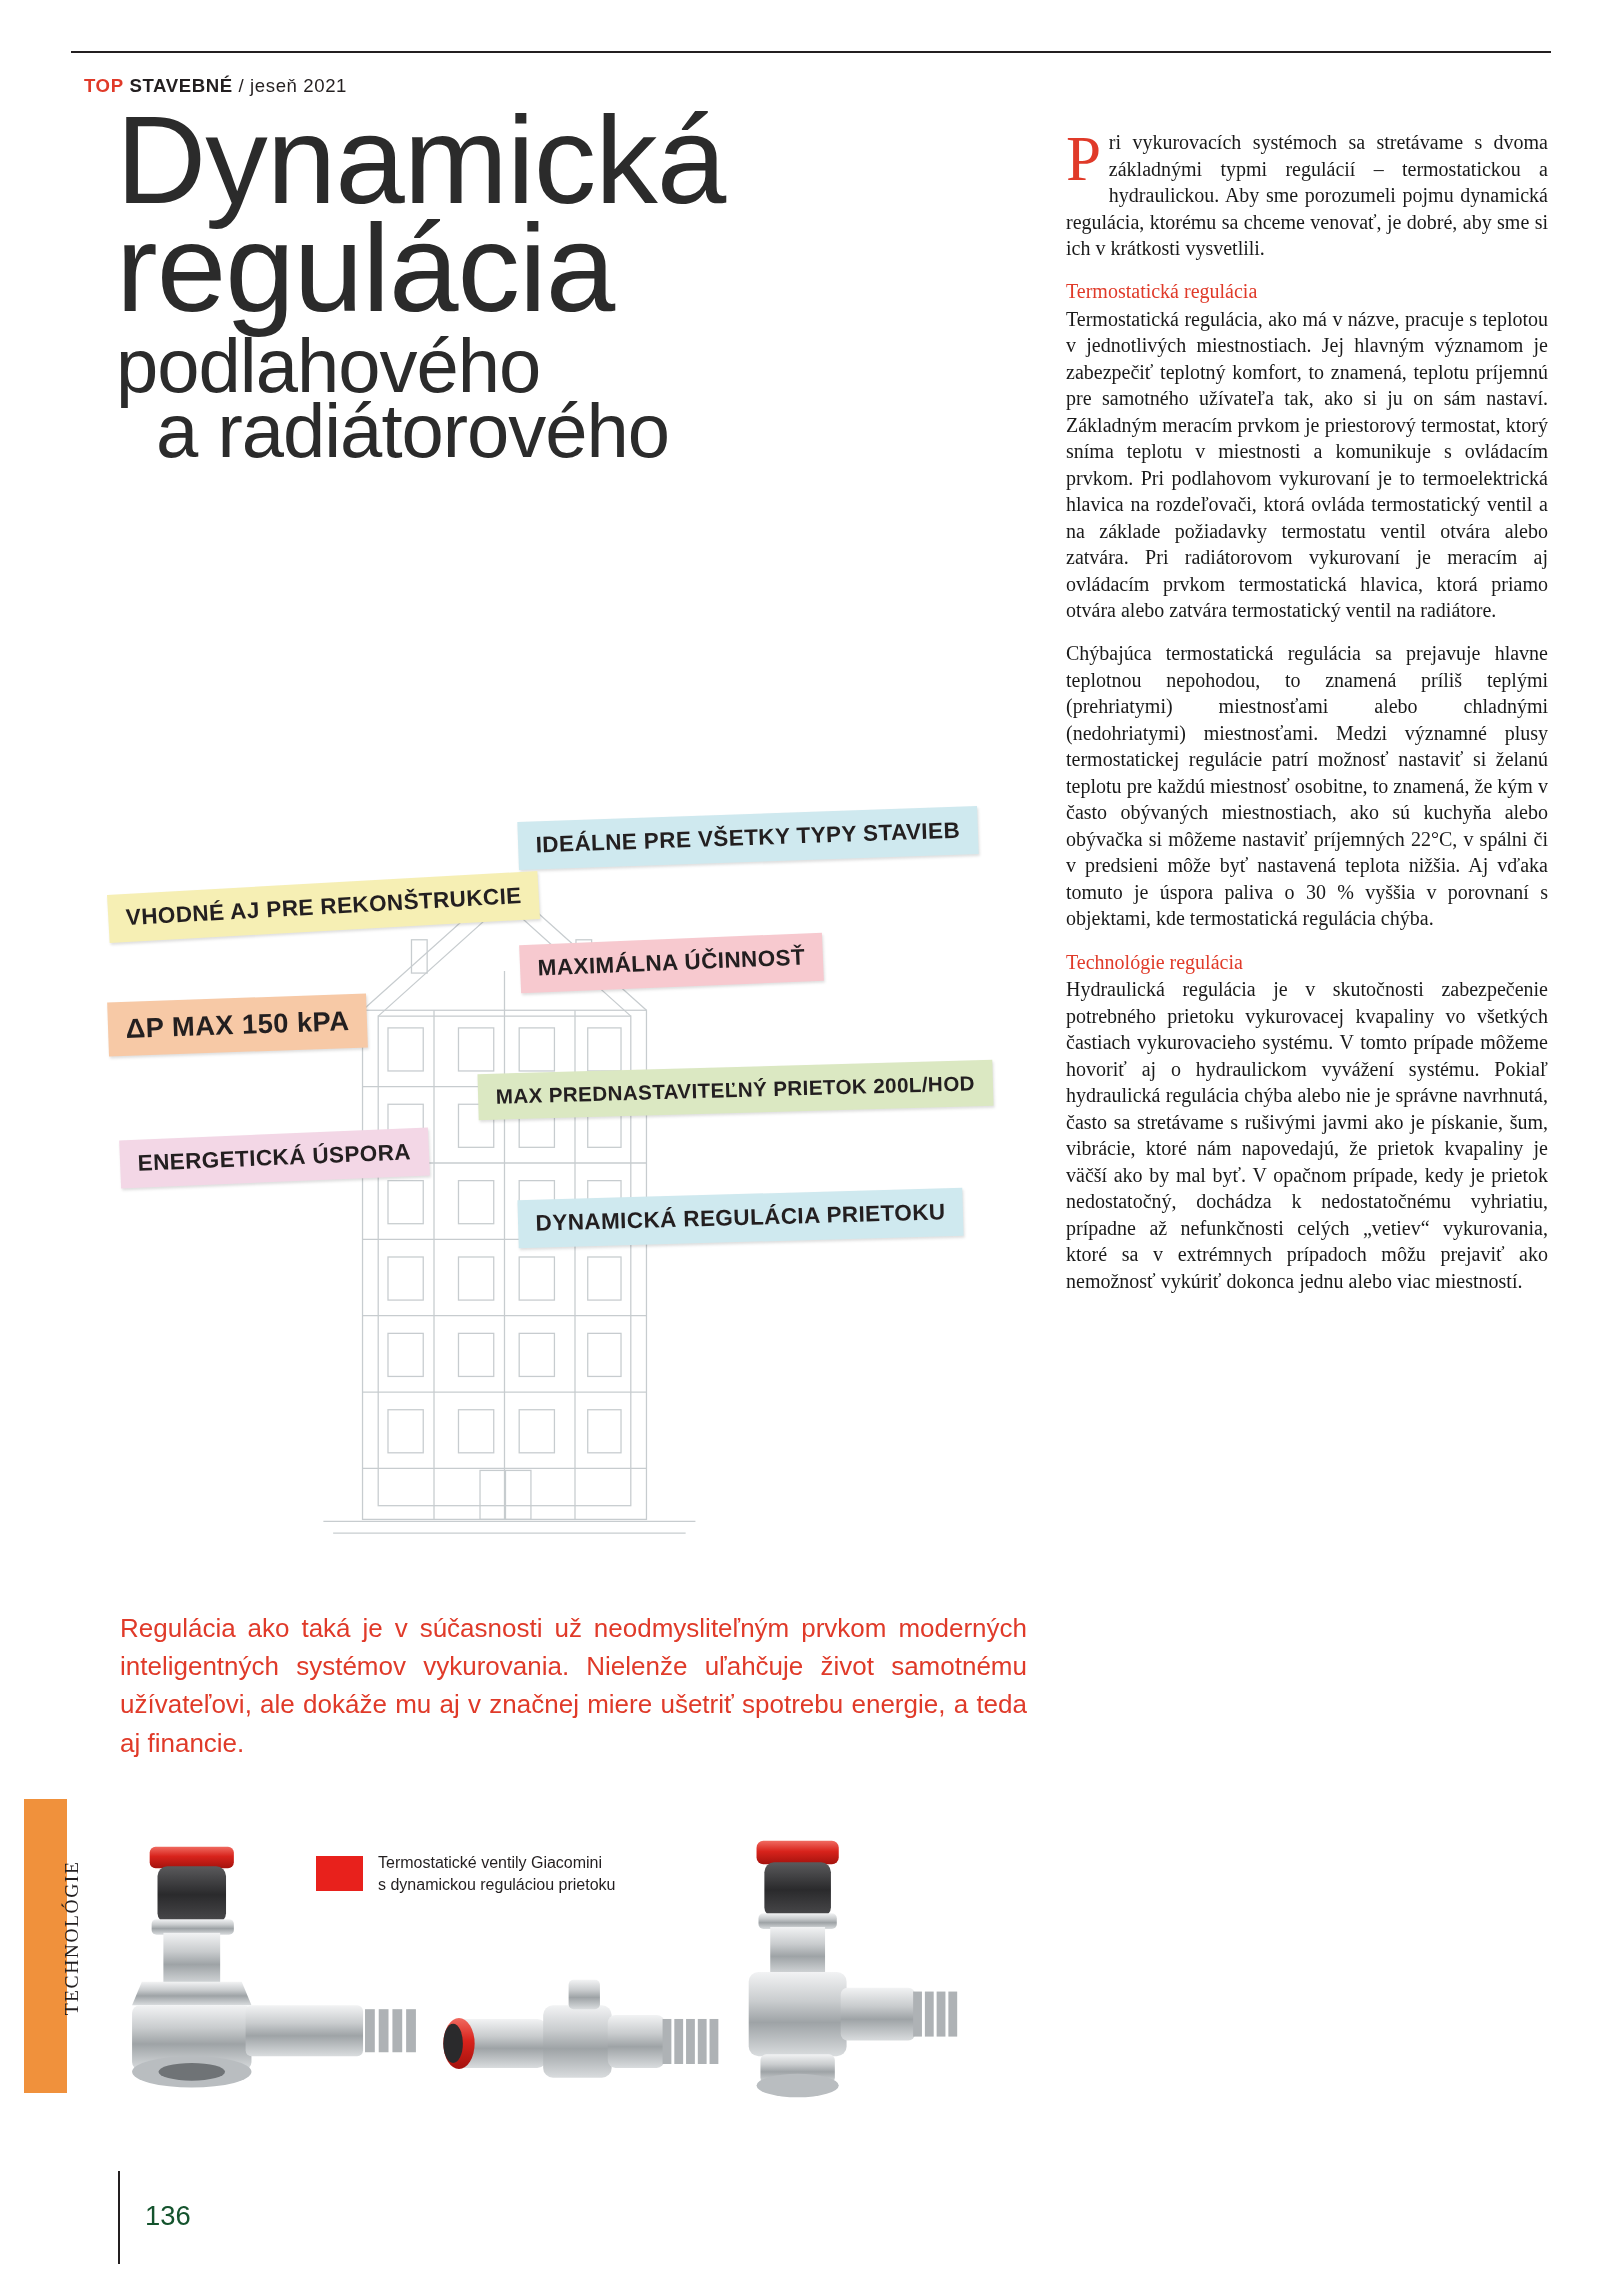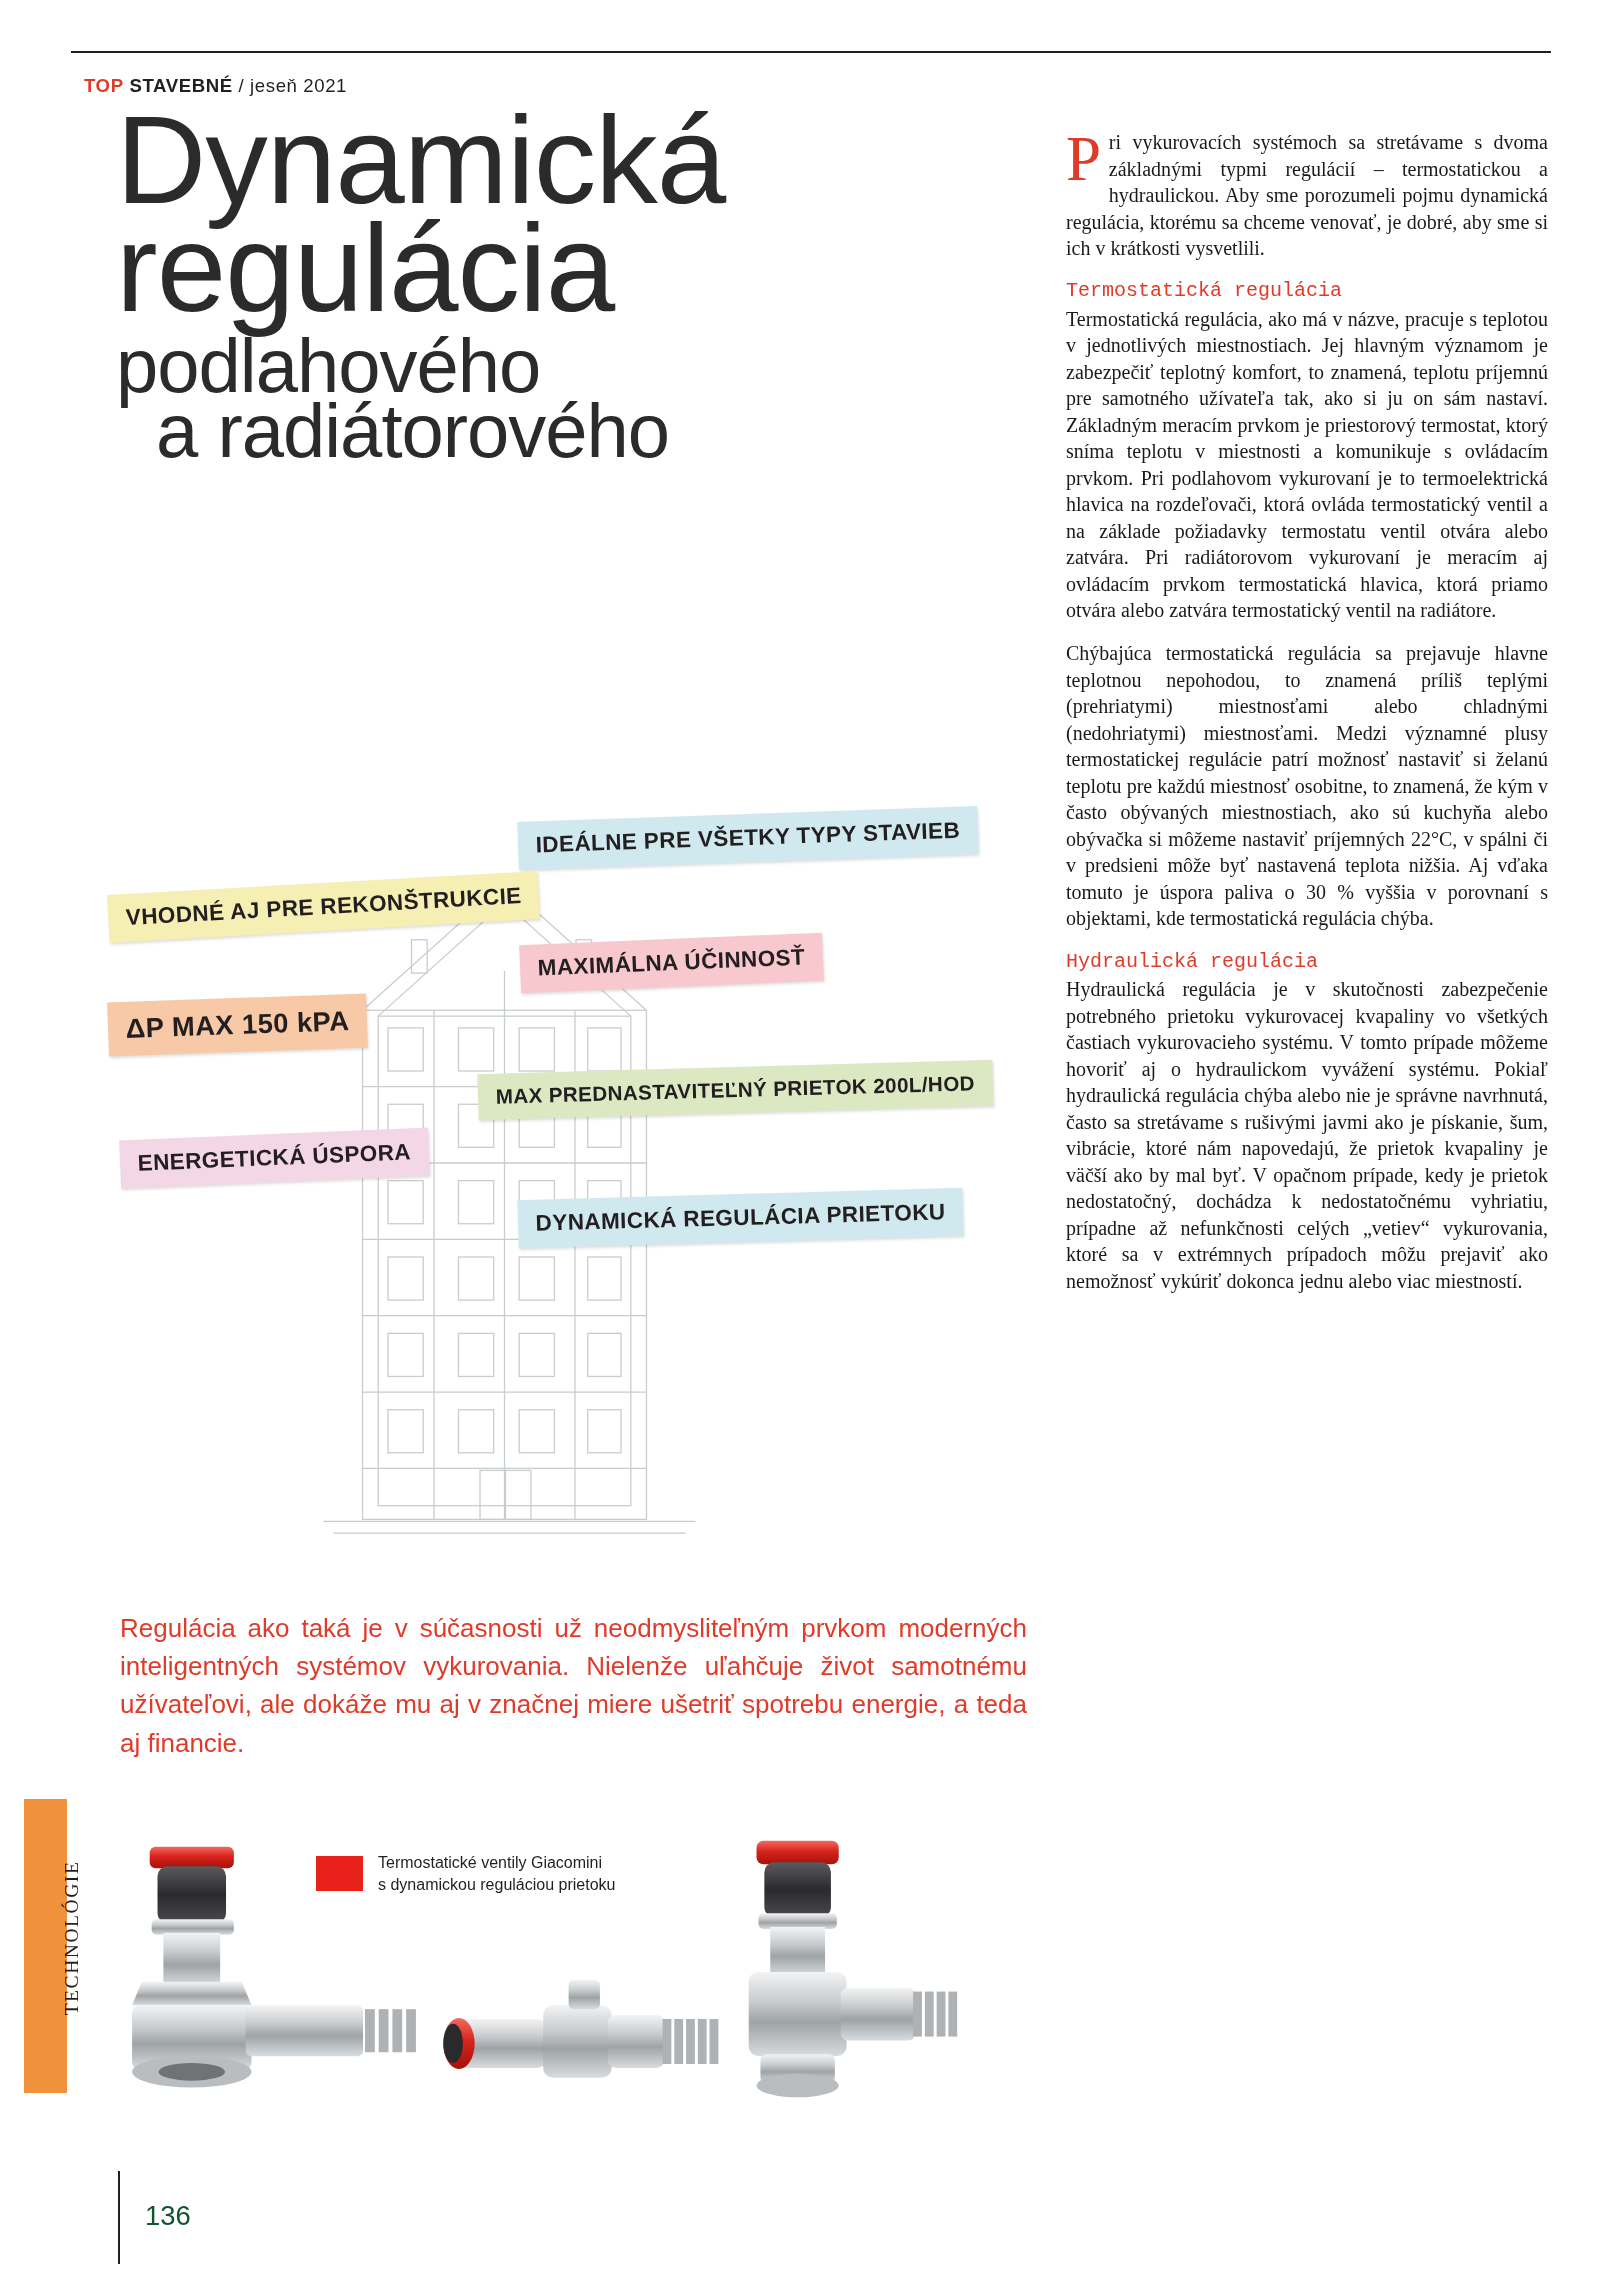--- a/index.html
+++ b/index.html
@@ -179,21 +179,21 @@
     font-family: "Liberation Serif", serif;
     font-size: 20px;
     line-height: 1.325;
     color: #1a1a1a;
     text-align: justify;
     hyphens: auto;
   }
   #column p { margin: 0 0 16.7px 0; }
   #column h3 {
     margin: 3.9px 0 1px 0;
-    font-family: Liberation Mono, monospace;
+    font-family: Liberation Serif, serif;
     font-weight: normal;
     font-size: 20px;
     color: #e03a29;
     text-align: left;
   }
   .dropcap-para { position: relative; }
   .dropcap {
     float: left;
     font-family: "Liberation Serif", serif;
     font-size: 63px;
@@ -392,16 +392,16 @@
 
 <div id="column">
   <p class="dropcap-para">
     <span class="dropcap">P</span><span>ri vykurovacích systémoch sa stretávame s dvoma základnými typmi regulácií – termostatickou a hydraulickou. Aby sme porozumeli pojmu dynamická regulácia, ktorému sa chceme venovať, je dobré, aby sme si ich v krátkosti vysvetlili.</span>
   </p>
 
   <h3>Termostatická regulácia</h3>
   <p>Termostatická regulácia, ako má v názve, pracuje s teplotou v jednotlivých miestnostiach. Jej hlavným významom je zabezpečiť teplotný komfort, to znamená, teplotu príjemnú pre samotného užívateľa tak, ako si ju on sám nastaví. Základným meracím prvkom je priestorový termostat, ktorý sníma teplotu v miestnosti a komunikuje s ovládacím prvkom. Pri podlahovom vykurovaní je to termoelektrická hlavica na rozdeľovači, ktorá ovláda termostatický ventil a na základe požiadavky termostatu ventil otvára alebo zatvára. Pri radiátorovom vykurovaní je meracím aj ovládacím prvkom termostatická hlavica, ktorá priamo otvára alebo zatvára termostatický ventil na radiátore.</p>
   <p>Chýbajúca termostatická regulácia sa prejavuje hlavne teplotnou nepohodou, to znamená príliš teplými (prehriatymi) miestnosťami alebo chladnými (nedohriatymi) miestnosťami. Medzi významné plusy termostatickej regulácie patrí možnosť nastaviť si želanú teplotu pre každú miestnosť osobitne, to znamená, že kým v často obývaných miestnostiach, ako sú kuchyňa alebo obývačka si môžeme nastaviť príjemných 22°C, v spálni či v predsieni môže byť nastavená teplota nižšia. Aj vďaka tomuto je úspora paliva o 30 % vyššia v porovnaní s objektami, kde termostatická regulácia chýba.</p>
 
-  <h3>Hydraulická regulácia</h3>
+  <h3>Technológie regulácia</h3>
   <p>Hydraulická regulácia je v skutočnosti zabezpečenie potrebného prietoku vykurovacej kvapaliny vo všetkých častiach vykurovacieho systému. V tomto prípade môžeme hovoriť aj o hydraulickom vyvážení systému. Pokiaľ hydraulická regulácia chýba alebo nie je správne navrhnutá, často sa stretávame s rušivými javmi ako je pískanie, šum, vibrácie, ktoré nám napovedajú, že prietok kvapaliny je väčší ako by mal byť. V opačnom prípade, kedy je prietok nedostatočný, dochádza k nedostatočnému vyhriatiu, prípadne až nefunkčnosti celých „vetiev“ vykurovania, ktoré sa v extrémnych prípadoch môžu prejaviť ako nemožnosť vykúriť dokonca jednu alebo viac miestností.</p>
 </div>
 
 
 </body></html>

